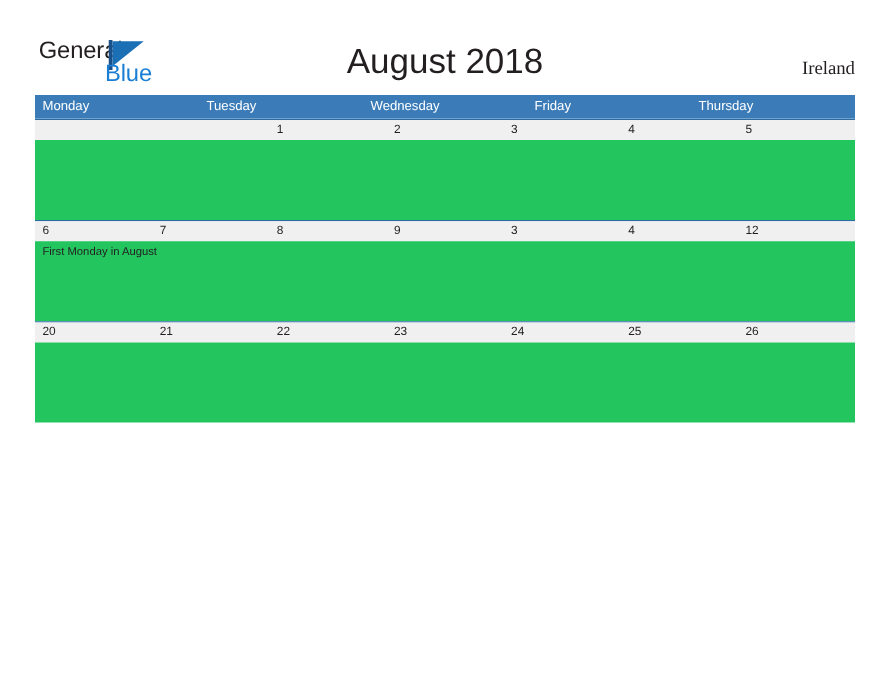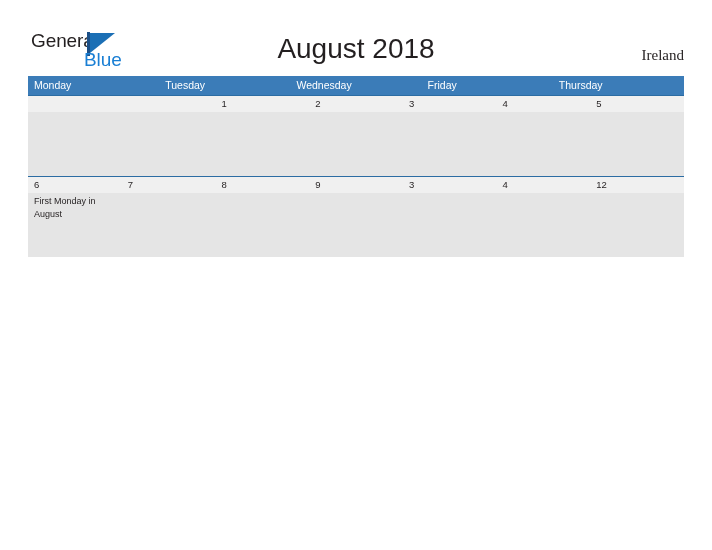--- a/index.html
+++ b/index.html
@@ -152,21 +152,22 @@
     line-height: 16px;
     padding-left: 6px;
     box-sizing: border-box;
     font-size: 9.5px;
     color: #231f20;
   }
   .event-band {
     display: flex;
     width: 656px;
     height: 64px;
-    background: #e5e5e5;
+    background: #22c55e;
+    flex-direction: column;
   }
   .event-cell {
     flex: 1 1 0;
     padding: 2px 8px 0 6px;
     box-sizing: border-box;
     font-size: 9px;
     line-height: 12.5px;
     color: #231f20;
   }
 </style>
@@ -237,17 +238,37 @@
         <div class="event-cell"></div>
         <div class="event-cell"></div>
         <div class="event-cell"></div>
         <div class="event-cell"></div>
         <div class="event-cell"></div>
         <div class="event-cell"></div>
       </div>
     </div>
 
 
+    <div class="week-row">
+      <div class="day-band">
+        <div class="day-num">20</div>
+        <div class="day-num">21</div>
+        <div class="day-num">22</div>
+        <div class="day-num">23</div>
+        <div class="day-num">24</div>
+        <div class="day-num">25</div>
+        <div class="day-num">26</div>
+      </div>
+      <div class="event-band">
+        <div class="event-cell"></div>
+        <div class="event-cell"></div>
+        <div class="event-cell"></div>
+        <div class="event-cell"></div>
+        <div class="event-cell"></div>
+        <div class="event-cell"></div>
+        <div class="event-cell"></div>
+      </div>
+    </div>
 
 
   </div>
 
 </div>
 
 </body></html>

